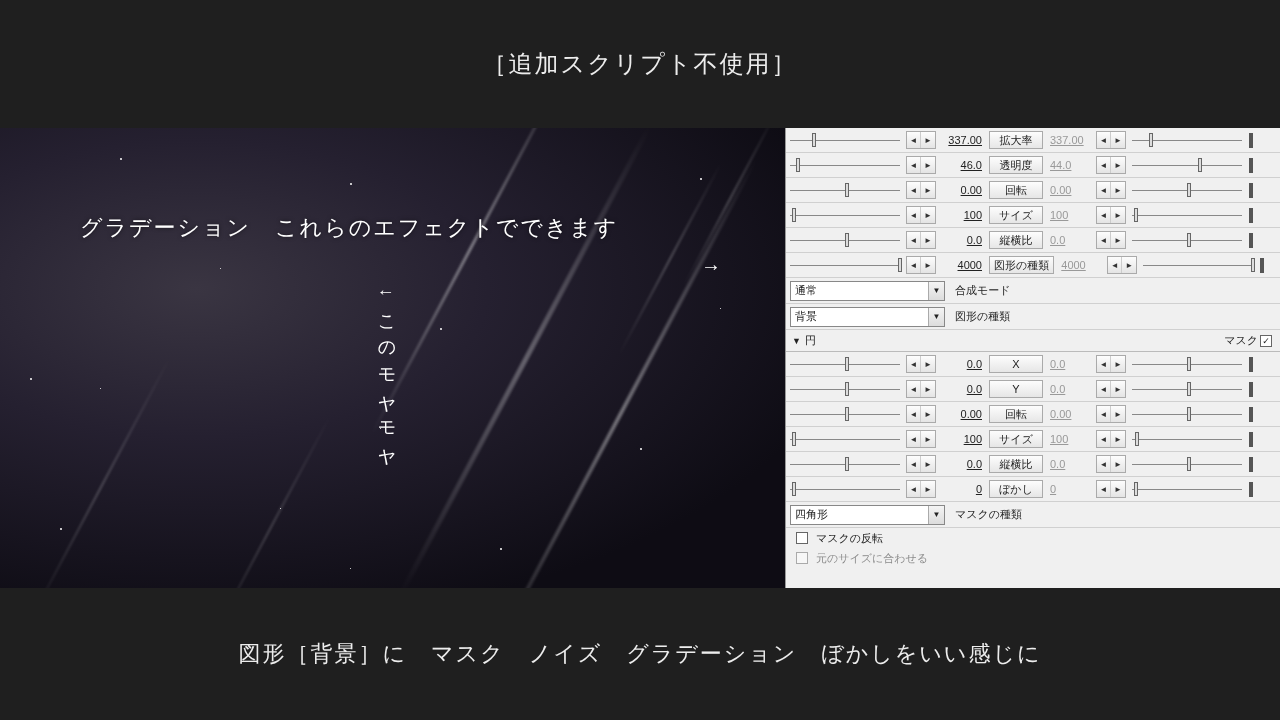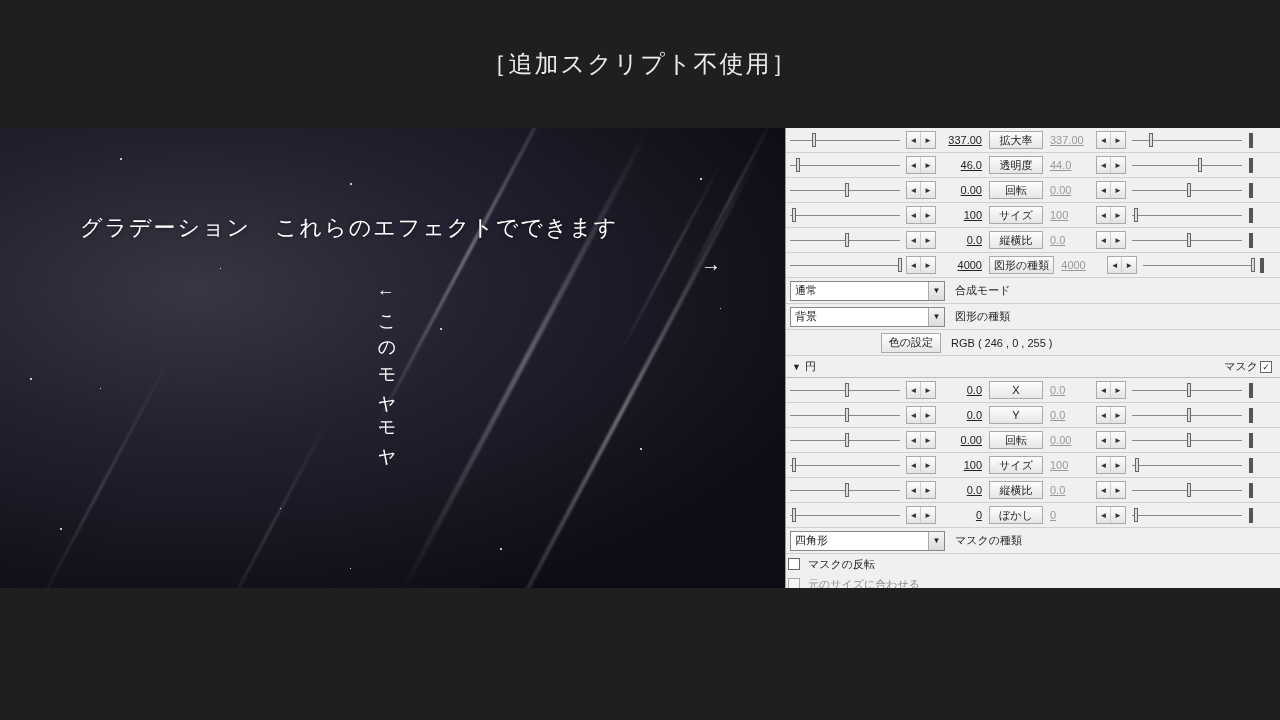--- a/index.html
+++ b/index.html
@@ -230,20 +230,21 @@
   border: 1px solid #aaa;
   display: flex;
   align-items: center;
   justify-content: center;
   font-size: 11px;
 }
 .checkbox-row {
   display: flex;
   align-items: center;
   height: 20px;
+  padding-left: 8px;
 }
 </style>
 </head>
 <body>
 
 <div class="top-bar">
   <span>［追加スクリプト不使用］</span>
 </div>
 
 <div class="main-area">
@@ -432,25 +433,20 @@
     </div>
 
     <div class="dropdown-row">
       <div class="dropdown">
         <span>背景</span>
         <span class="dd-arrow">▼</span>
       </div>
       <span class="row-label">図形の種類</span>
     </div>
 
-    <div class="dropdown-row">
-      <div style="width:95px"></div>
-      <div class="color-btn">色の設定</div>
-      <span class="row-label">RGB ( 246 , 0 , 255 )</span>
-    </div>
 
     <div class="section-header">
       <span style="margin-right:4px;font-size:9px">▼</span>
       <span>円</span>
       <span style="flex:1"></span>
       <span>マスク</span>
       <span class="checkbox">✓</span>
     </div>
 
     <div id="params2">
@@ -613,13 +609,14 @@
       <span style="margin-left:6px">マスクの反転</span>
     </div>
     <div class="checkbox-row" style="opacity:0.5">
       <span class="checkbox"></span>
       <span style="margin-left:6px">元のサイズに合わせる</span>
     </div>
   </div>
 </div>
 
 <div class="bottom-bar">
+  <div>図形［背景］に　マスク　ノイズ　グラデーション　ぼかしをいい感じに</div>
 </div>
 
 </body></html>

